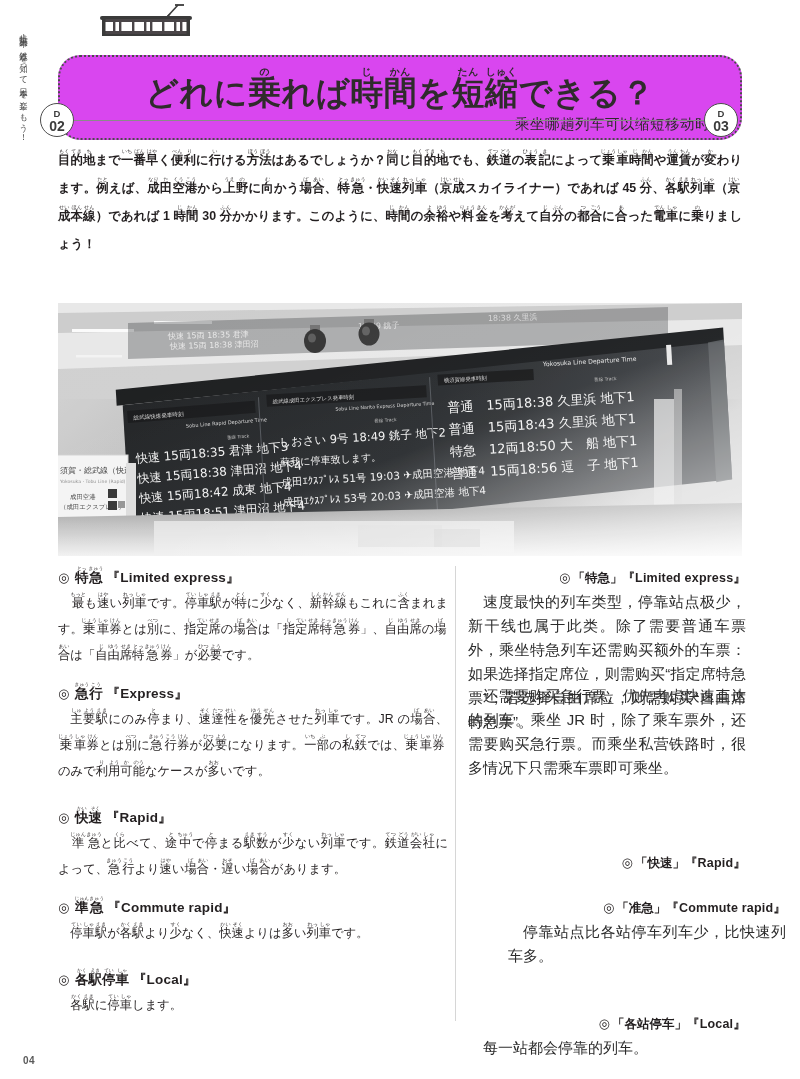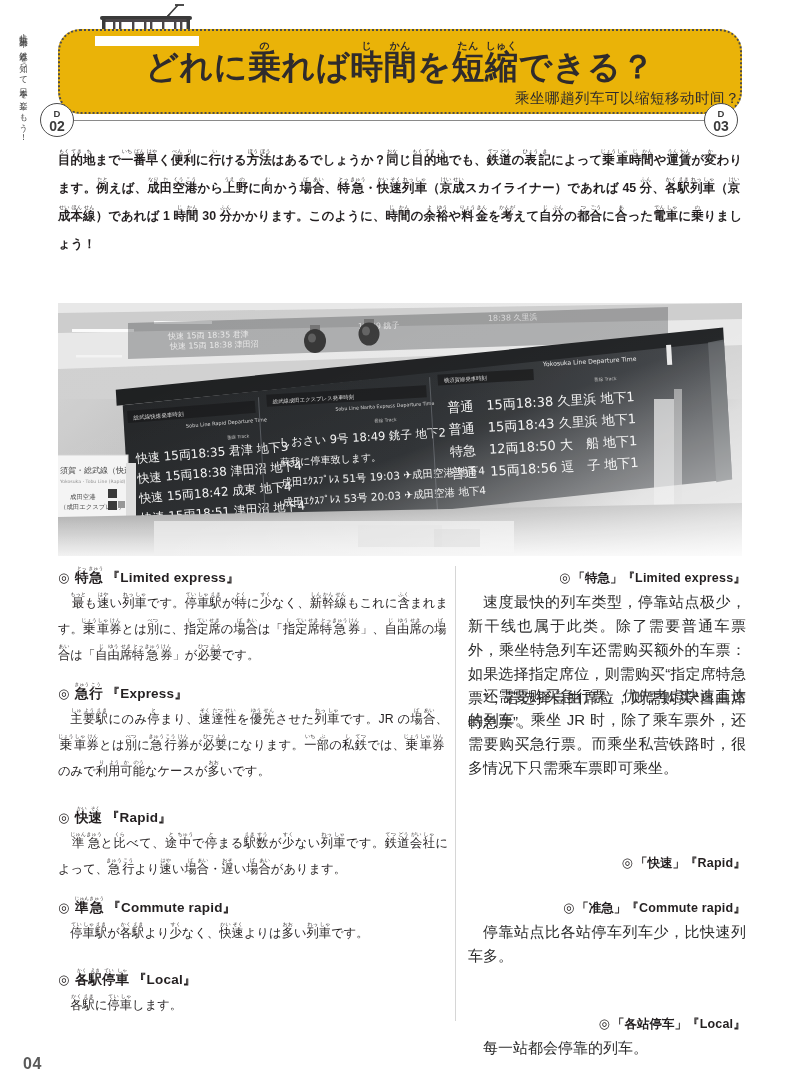--- a/index.html
+++ b/index.html
@@ -42,27 +42,27 @@
     left: 92px;
     top: 2px;
     width: 108px;
     height: 44px;
   }
 
   
   .title-box {
     position: absolute;
     left: 58px;
-    top: 29px;
+    top: 55px;
     width: 684px;
     height: 85px;
     border: 2px dotted #4c4c4c;
     border-radius: 22px;
     box-sizing: border-box;
-    background: #eab308;
+    background: #d946ef;
   }
   .title-box-mask {
     position: absolute;
     left: 95px;
     top: 36px;
     width: 104px;
     height: 10px;
     background: #ffffff;
   }
 
@@ -211,21 +211,21 @@
     font-size: 15px;
     line-height: 24px;
     color: #2c2c2c;
   }
 
   
   .page-no {
     position: absolute;
     left: 10px;
     top: 1055px;
-    font-size: 16px;
+    font-size: 10px;
     font-weight: bold;
     color: #5a5a5a;
     letter-spacing: 0.5px;
     padding-left: 13px;
   }
 </style>
 </head>
 <body>
 
 <div id="page">
@@ -487,21 +487,21 @@
   <div class="sec sec-cn" style="top:684px;">
     <div class="sec-body">还需要购买急行票、优先考虑快速直达的列车。乘坐 JR 时，除了乘车票外，还需要购买急行票。而乘坐私营铁路时，很多情况下只需乘车票即可乘坐。</div>
   </div>
 
   <div class="sec sec-cn" style="top:853px;">
     <div class="sec-head">
       <span class="mark">◎</span><span>「快速」</span><span class="en">『Rapid』</span>
     </div>
   </div>
 
-  <div class="sec sec-cn" style="top:898px;">
+  <div class="sec sec-cn" style="top:898px;margin-left:40px;">
     <div class="sec-head">
       <span class="mark">◎</span><span>「准急」</span><span class="en">『Commute rapid』</span>
     </div>
     <div class="sec-body">停靠站点比各站停车列车少，比快速列车多。</div>
   </div>
 
   <div class="sec sec-cn" style="top:1014px;">
     <div class="sec-head">
       <span class="mark">◎</span><span>「各站停车」</span><span class="en">『Local』</span>
     </div>

